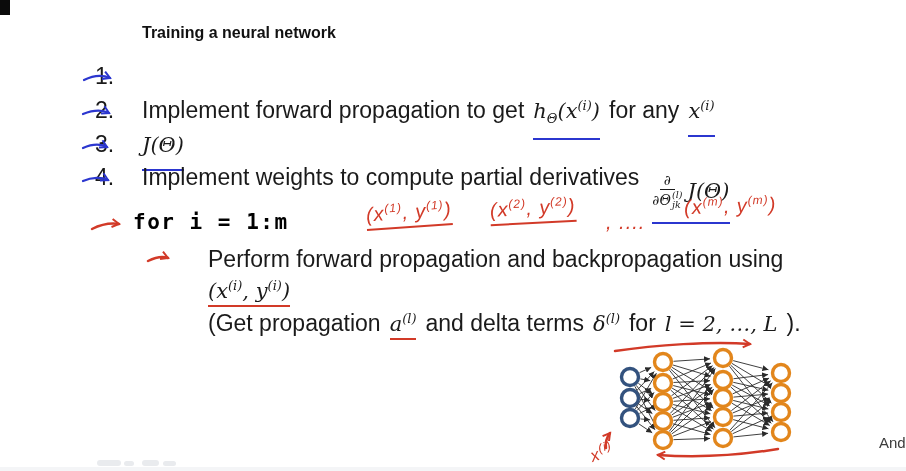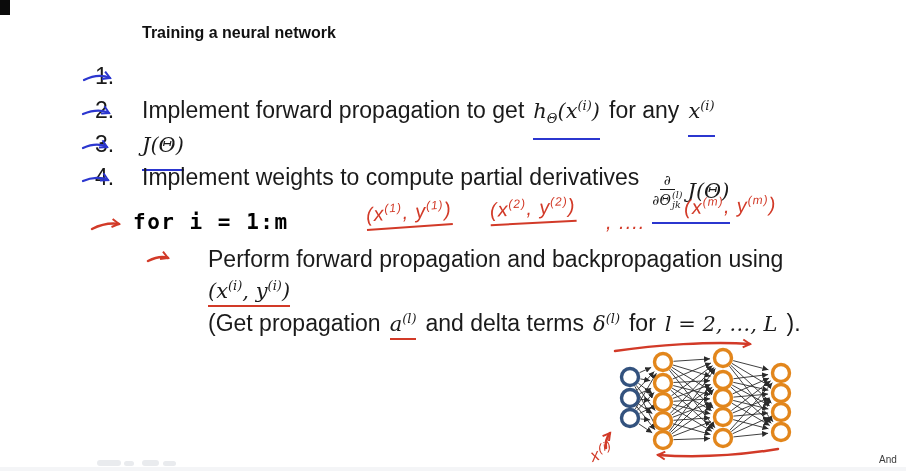--- a/index.html
+++ b/index.html
@@ -28,21 +28,21 @@
   .fnum{border-bottom:1.4px solid #1a1a1a;padding:0 4px 1px 4px;}
   .fden{display:inline-flex;align-items:center;}
   .supsub{display:inline-flex;flex-direction:column;font-size:9.5px;line-height:1.05;margin-left:1px;}
   .code{font-family:"DejaVu Sans Mono",monospace;font-weight:700;font-size:21px;
         color:#000000;letter-spacing:1.5px;white-space:nowrap;}
   .pair{position:absolute;font-style:italic;font-size:20px;color:var(--ink-red);
         white-space:nowrap;letter-spacing:1px;}
   .pair sup{font-size:12px;}
   .bodyline{position:absolute;left:180px;white-space:nowrap;display:flex;align-items:baseline;gap:9px;font-size:23px;margin-left:28px;}
   #xlabel{left:590px;top:441px;transform:rotate(-18deg);font-size:17px;}
-  #credit{left:879px;top:454px;font-size:10px;color:#3c3c3c;text-align:right;}
+  #credit{left:879px;top:434px;font-size:15px;color:#3c3c3c;text-align:right;}
   .smudge{position:absolute;background:#e9ebee;border-radius:3px;}
   #bottomstrip{left:0;bottom:0;width:906px;height:4px;background:#f4f5f7;}
   svg#overlay{position:absolute;left:0;top:0;pointer-events:none;}
   .sb{stroke:var(--ink-blue);}
   .sr{stroke:var(--ink-red);}
 </style>
 </head>
 <body>
 
 <div id="stage">

